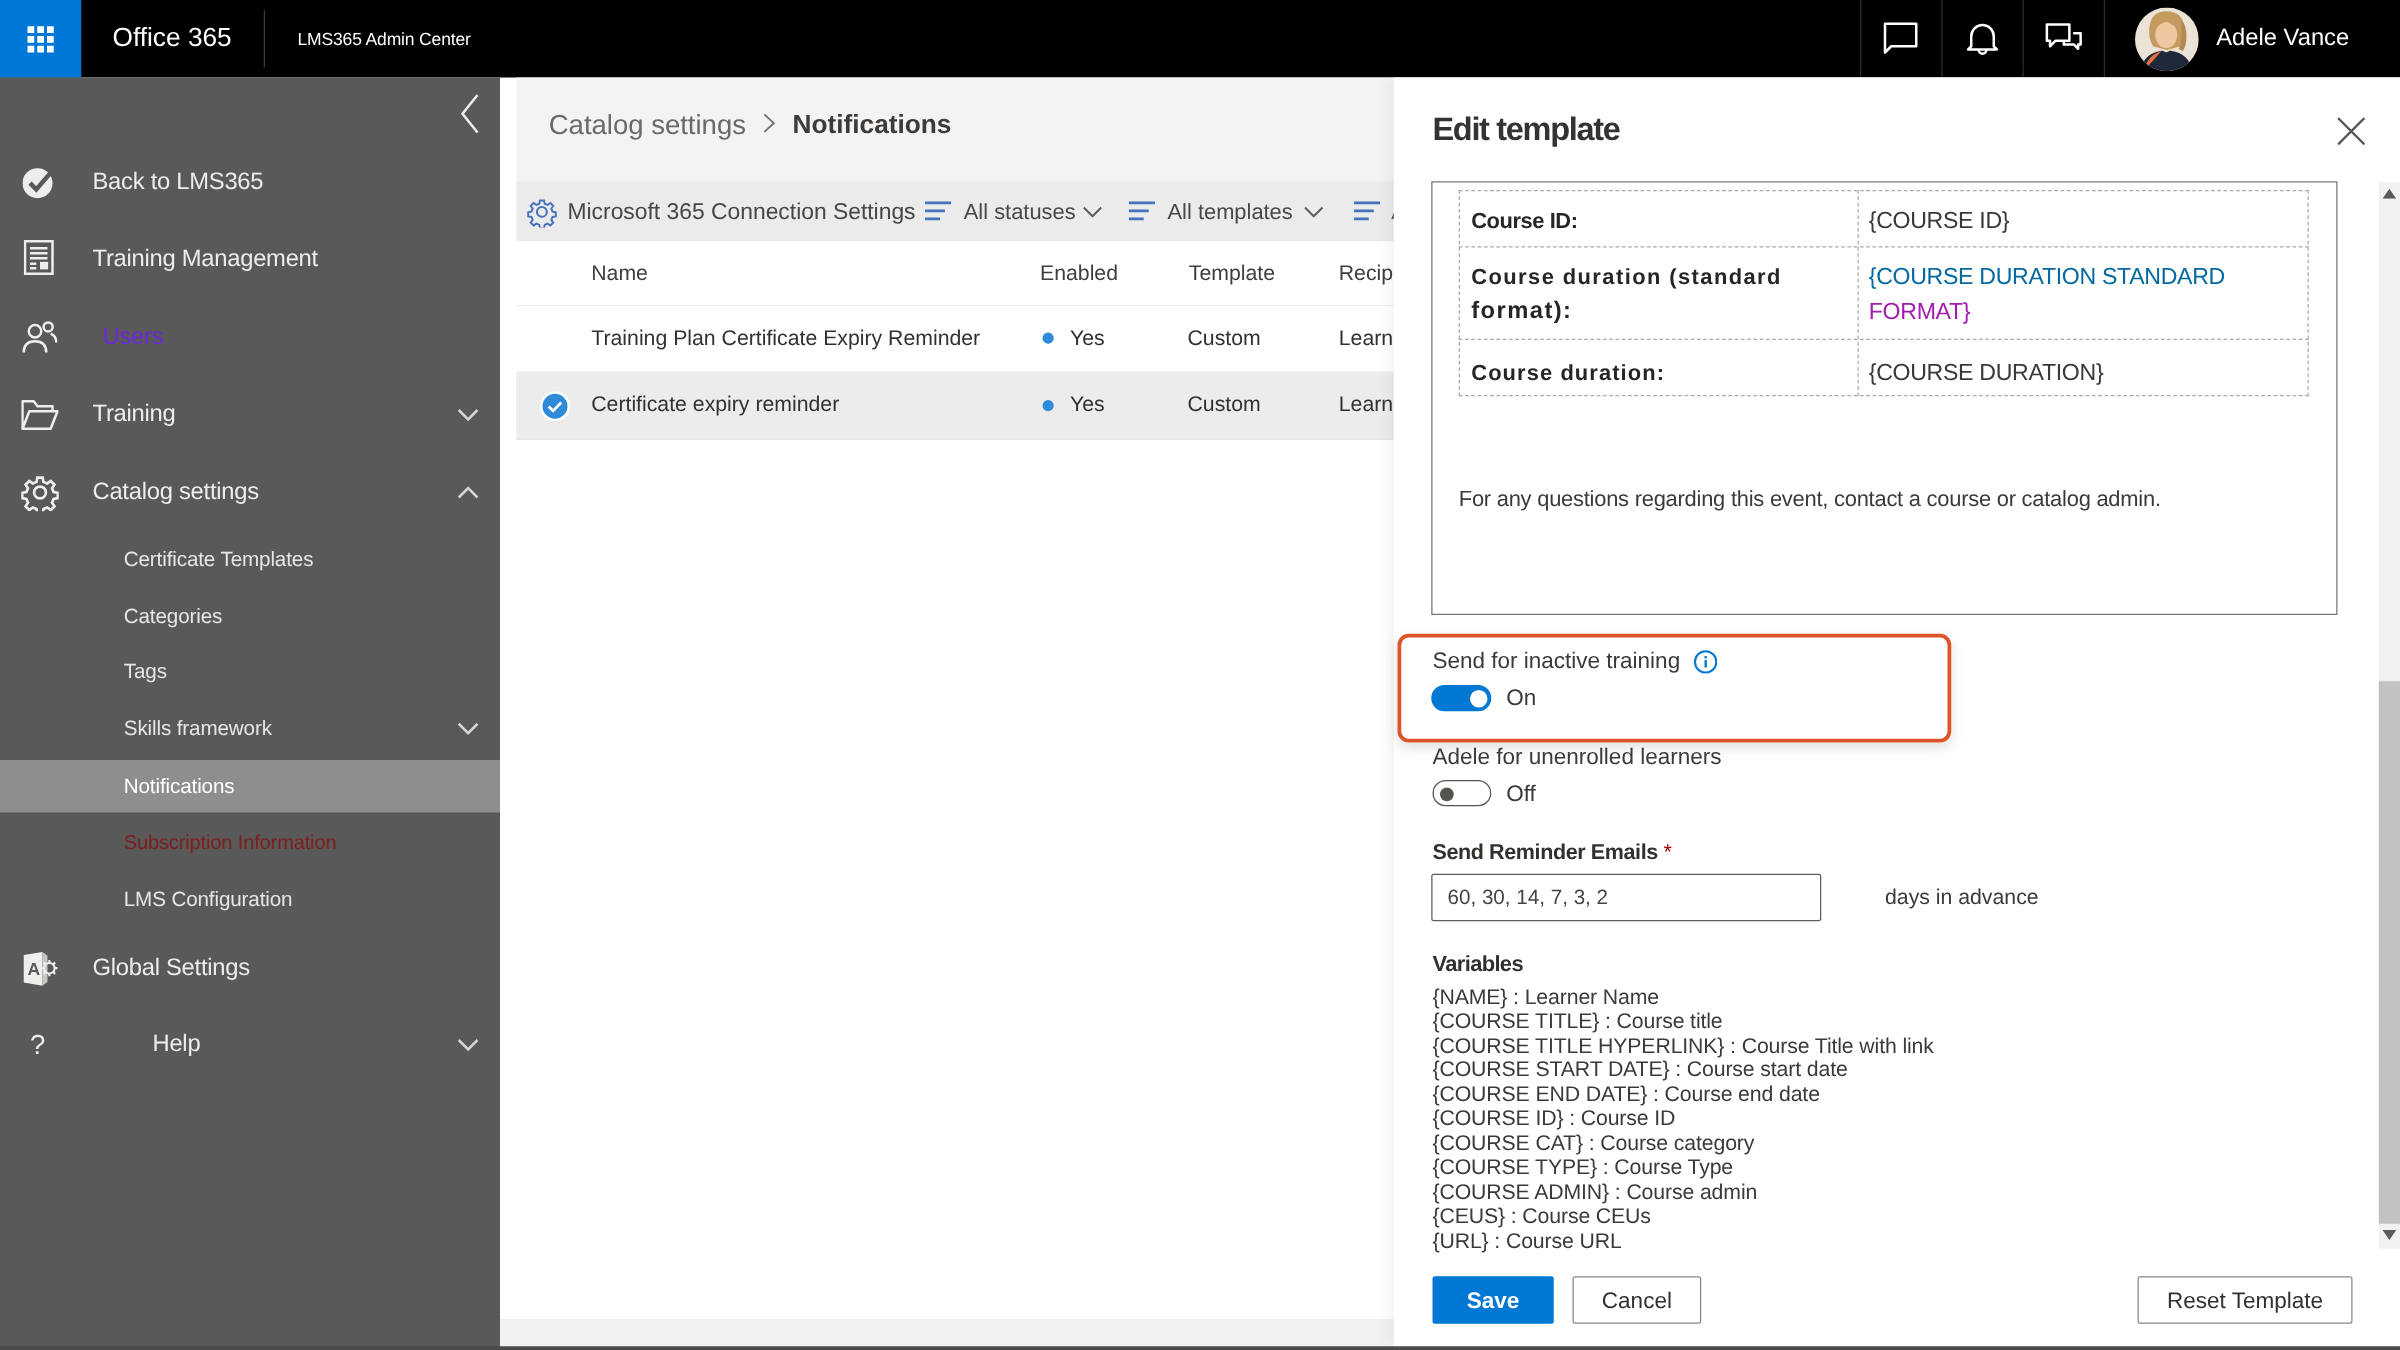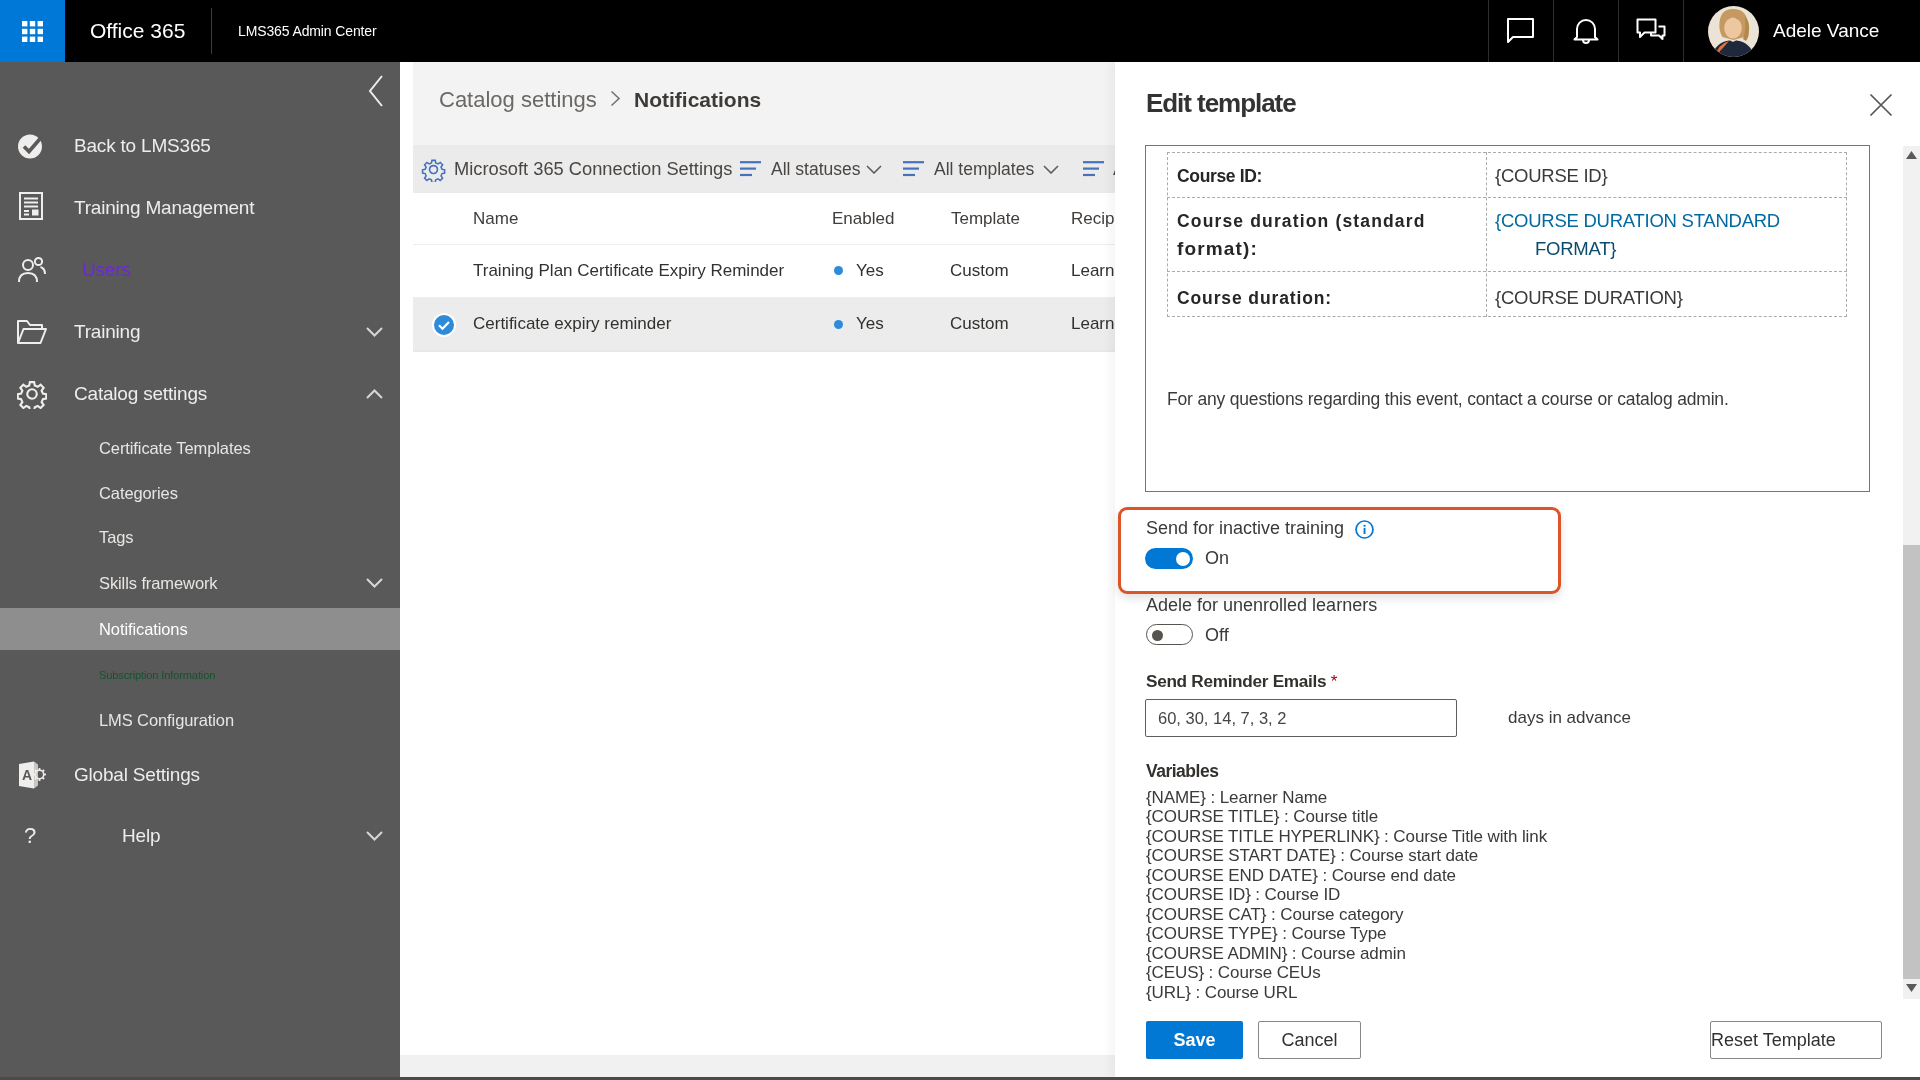--- a/index.html
+++ b/index.html
@@ -77,21 +77,21 @@
 <div class="txt sm" id="m2" style="left:74px;top:195px;height:26px;line-height:26px;font-size:19px;letter-spacing:-0.2px;color:#efedeb;">Training Management</div>
 <div class="txt sm" id="m3" style="left:82px;top:257px;height:26px;line-height:26px;font-size:19px;letter-spacing:-0.2px;color:#6d28d9;">Users</div>
 <div class="txt sm" id="m4" style="left:74px;top:319px;height:26px;line-height:26px;font-size:19px;letter-spacing:-0.2px;color:#efedeb;">Training</div>
 <div class="txt sm" id="m5" style="left:74px;top:381px;height:26px;line-height:26px;font-size:19px;letter-spacing:-0.2px;color:#efedeb;">Catalog settings</div>
 <div class="abs" style="left:0;top:608px;width:400px;height:42px;background:#8e8e8e;"></div>
 <div class="txt" id="s1" style="left:99px;top:435px;height:26px;line-height:26px;font-size:16.5px;letter-spacing:-0.1px;color:#e8e6e3;">Certificate Templates</div>
 <div class="txt" id="s2" style="left:99px;top:480px;height:26px;line-height:26px;font-size:16.5px;letter-spacing:-0.1px;color:#e8e6e3;">Categories</div>
 <div class="txt" id="s3" style="left:99px;top:524px;height:26px;line-height:26px;font-size:16.5px;letter-spacing:-0.1px;color:#e8e6e3;">Tags</div>
 <div class="txt" id="s4" style="left:99px;top:570px;height:26px;line-height:26px;font-size:16.5px;letter-spacing:-0.1px;color:#e8e6e3;">Skills framework</div>
 <div class="txt" id="s5" style="left:99px;top:616px;height:26px;line-height:26px;font-size:16.5px;letter-spacing:-0.1px;color:#fff;">Notifications</div>
-<div class="txt" id="s6" style="left:99px;top:662px;height:26px;line-height:26px;font-size:11px;letter-spacing:-0.1px;color:#14532d;">Subscription Information</div>
+<div class="txt" id="s6" style="left:99px;top:662px;height:26px;line-height:26px;font-size:16px;letter-spacing:-0.1px;color:#7f1d1d;">Subscription Information</div>
 <div class="txt" id="s7" style="left:99px;top:707px;height:26px;line-height:26px;font-size:16.5px;letter-spacing:-0.1px;color:#e8e6e3;">LMS Configuration</div>
 <div class="txt sm" id="m6" style="left:74px;top:762px;height:26px;line-height:26px;font-size:19px;letter-spacing:-0.2px;color:#efedeb;">Global Settings</div>
 <div class="txt sm" id="m7" style="left:74px;top:823px;height:26px;line-height:26px;font-size:19px;letter-spacing:-0.2px;color:#efedeb;margin-left:48px;">Help</div>
 
 <svg class="abs" style="left:18px;top:134px;" width="26" height="25" viewBox="0 0 26 25">
   <circle cx="12" cy="12.5" r="12" fill="#f0eeec"></circle>
   <path d="M6 12.5 L11 17.5 L24 2.5" fill="none" stroke="#595959" stroke-width="3.6"></path>
 </svg>
 
 <svg class="abs" style="left:19px;top:192px;" width="26" height="28" viewBox="0 0 26 28">
@@ -234,21 +234,21 @@
 
 <div class="abs" style="left:1167px;top:152px;width:680px;height:165px;border:1px dashed #ababab;"></div>
 <div class="abs" style="left:1167px;top:197px;width:680px;height:1px;border-top:1px dashed #ababab;"></div>
 <div class="abs" style="left:1167px;top:270.5px;width:680px;height:1px;border-top:1px dashed #ababab;"></div>
 <div class="abs" style="left:1485.7px;top:152px;width:1px;height:165px;border-left:1px dashed #ababab;"></div>
 <div class="txt pv b" style="left:1177px;top:163px;height:26px;line-height:26px;font-size:17.5px;letter-spacing:-0.35px;font-weight:bold;color:#262626;">Course ID:</div>
 <div class="txt pv" style="left:1495px;top:163px;height:26px;line-height:26px;font-size:18.5px;letter-spacing:-0.25px;color:#3a3a3a;">{COURSE ID}</div>
 <div class="txt pv b" style="left:1177px;top:208px;height:26px;line-height:26px;font-size:17.5px;letter-spacing:1.15px;font-weight:bold;color:#262626;">Course duration (standard</div>
 <div class="txt pv b" style="left:1177px;top:236px;height:26px;line-height:26px;font-size:19px;letter-spacing:1.15px;font-weight:bold;color:#262626;">format):</div>
 <div class="txt pv" style="left:1495px;top:208px;height:26px;line-height:26px;font-size:18.5px;letter-spacing:-0.25px;color:#0369a1;">{COURSE DURATION STANDARD</div>
-<div class="txt pv" style="left:1495px;top:236px;height:26px;line-height:26px;font-size:18.5px;letter-spacing:-0.25px;color:#0c4a6e;margin-left:40px;">FORMAT}</div>
+<div class="txt pv" style="left:1495px;top:236px;height:26px;line-height:26px;font-size:18.5px;letter-spacing:-0.25px;color:#a21caf;">FORMAT}</div>
 <div class="txt pv b" style="left:1177px;top:284.5px;height:26px;line-height:26px;font-size:17.5px;letter-spacing:0.88px;font-weight:bold;color:#262626;">Course duration:</div>
 <div class="txt pv" style="left:1495px;top:284.5px;height:26px;line-height:26px;font-size:18.5px;letter-spacing:-0.25px;color:#3a3a3a;">{COURSE DURATION}</div>
 <div class="txt" id="p-para" style="left:1167px;top:386px;height:26px;line-height:26px;font-size:17.5px;letter-spacing:-0.18px;color:#3a3a3a;">For any questions regarding this event, contact a course or catalog admin.</div>
 
 <div class="abs" style="left:1118px;top:507px;width:443px;height:87px;border:3px solid #dc5427;border-radius:9px;box-shadow:0 4px 10px rgba(0,0,0,0.12);"></div>
 <div class="txt" id="p-sit" style="left:1146px;top:515px;height:26px;line-height:26px;font-size:18px;color:#3b3a39;">Send for inactive training</div>
 <svg class="abs" style="left:1355px;top:520px;" width="19" height="19" viewBox="0 0 19 19">
   <circle cx="9.5" cy="9.5" r="8.5" fill="none" stroke="#0078d4" stroke-width="1.7"></circle>
   <rect x="8.6" y="8" width="1.9" height="6" fill="#0078d4"></rect>
   <rect x="8.6" y="4.8" width="1.9" height="1.9" fill="#0078d4"></rect>
@@ -272,21 +272,21 @@
 {COURSE END DATE} : Course end date
 {COURSE ID} : Course ID
 {COURSE CAT} : Course category
 {COURSE TYPE} : Course Type
 {COURSE ADMIN} : Course admin
 {CEUS} : Course CEUs
 {URL} : Course URL</div>
 
 <div class="abs" id="btn-save" style="left:1146px;top:1021px;width:97px;height:38px;background:#0078d4;border-radius:2px;text-align:center;line-height:38px;font-size:18px;font-weight:bold;color:#fff;">Save</div>
 <div class="abs" id="btn-cancel" style="left:1258px;top:1021px;width:103px;height:38px;background:#fff;border:1px solid #8a8886;border-radius:2px;text-align:center;line-height:36px;font-size:18px;color:#323130;">Cancel</div>
-<div class="abs" id="btn-reset" style="left:1710px;top:1021px;width:172px;height:38px;background:#fff;border:1px solid #8a8886;border-radius:2px;line-height:36px;font-size:18px;color:#323130;">Reset Template</div>
+<div class="abs" id="btn-reset" style="left:1710px;top:1021px;width:172px;height:38px;background:#fff;border:1px solid #8a8886;border-radius:2px;text-align:center;line-height:36px;font-size:18px;color:#323130;">Reset Template</div>
 
 <div class="abs" style="left:1903px;top:146px;width:17px;height:853px;background:#f1f1f1;"></div>
 <div class="abs" style="left:1903px;top:545px;width:17px;height:434px;background:#c2c2c2;"></div>
 <svg class="abs" style="left:1906px;top:151px;" width="11" height="8" viewBox="0 0 11 8">
     <path d="M5.5 0 L11 8 L0 8 Z" fill="#5a5a5a"></path>
   </svg>
 <svg class="abs" style="left:1906px;top:984px;" width="11" height="8" viewBox="0 0 11 8">
     <path d="M5.5 8 L11 0 L0 0 Z" fill="#5a5a5a"></path>
   </svg>
 

